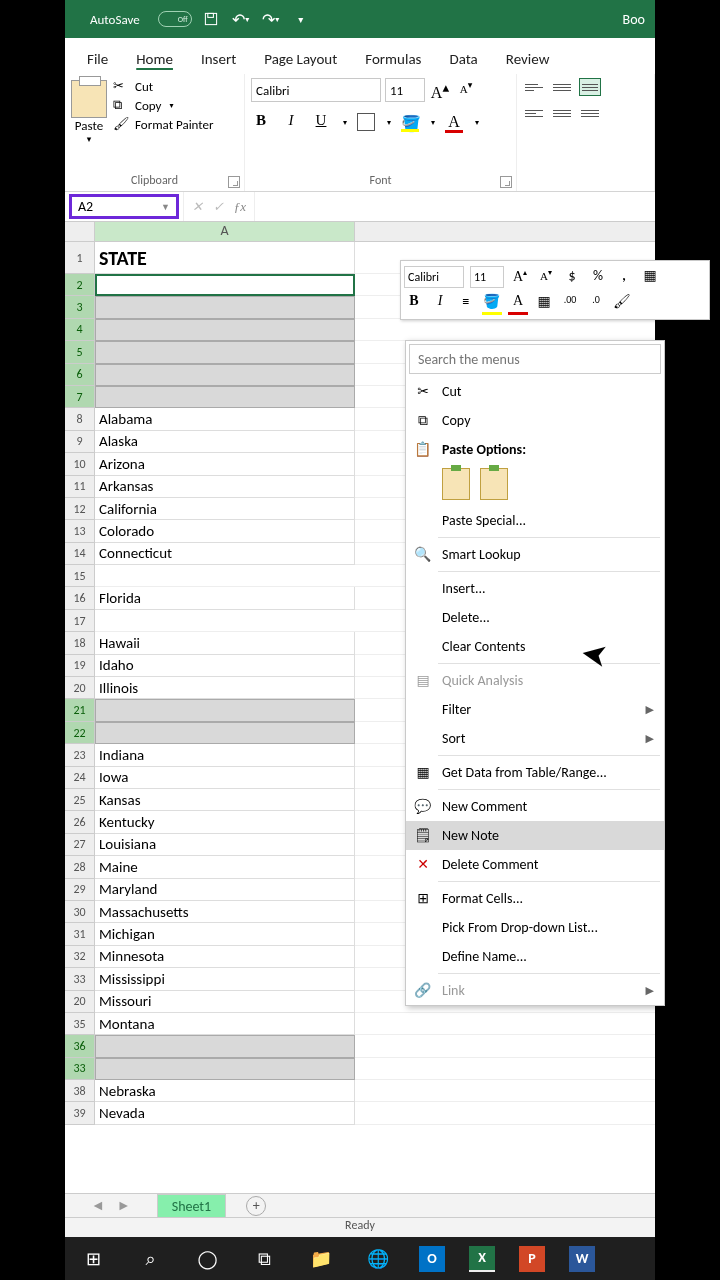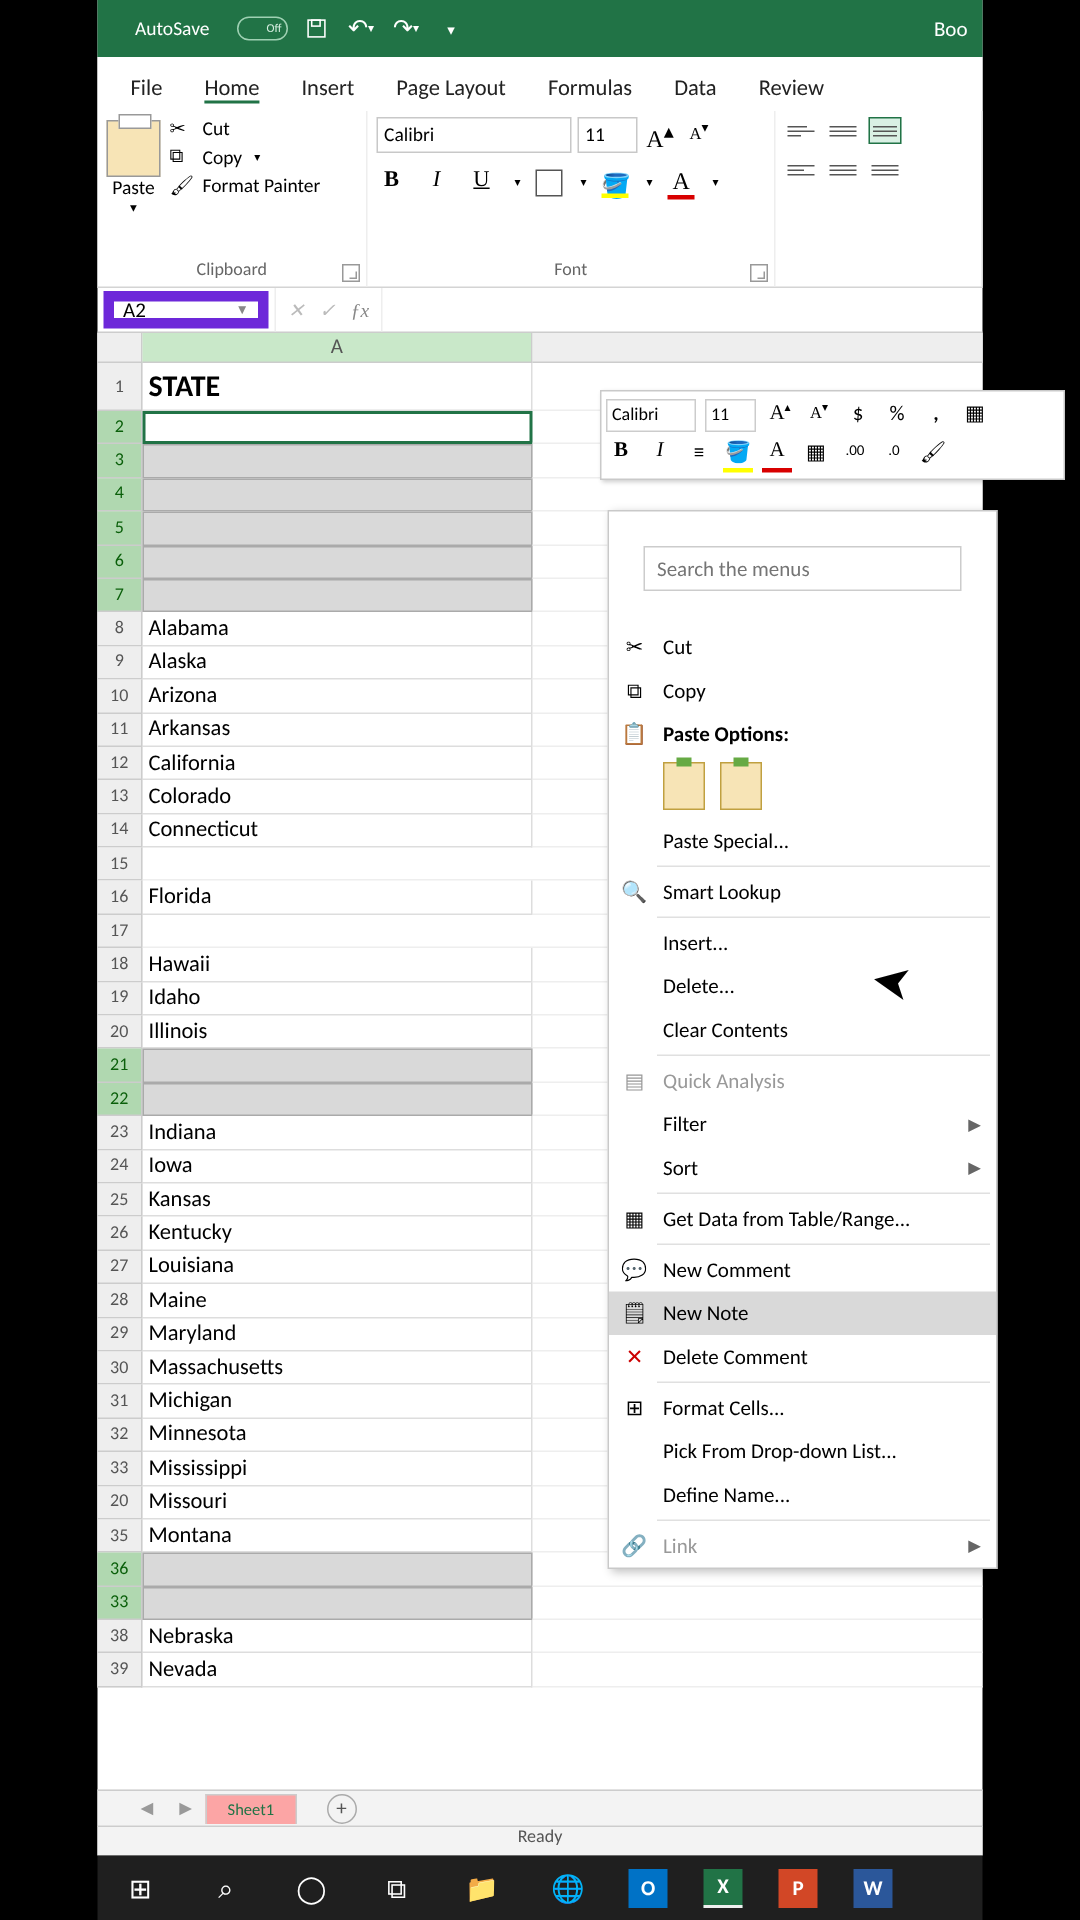--- a/index.html
+++ b/index.html
@@ -51,21 +51,21 @@
   .bucket::after{content:"";position:absolute;left:0;bottom:-2px;width:100%;height:3px;background:#ffff00;}
   .font-a{width:18px;position:relative;font-family:serif;text-align:center;}
   .font-a::after{content:"";position:absolute;left:0;bottom:-2px;width:100%;height:3px;background:#d80000;}
   .align-btns{display:flex;gap:6px;margin-bottom:8px;}
   .al{width:22px;height:18px;display:flex;flex-direction:column;justify-content:center;gap:2px;padding:2px;}
   .al span{height:1px;background:#555;display:block;}
   .al.active{background:#d9f0e4;border:1px solid #217346;}
 
   
   .fxrow { height:30px; border-bottom:1px solid #ccc; display:flex; align-items:center; }
-  .namebox{width:110px;height:25px;border:7px solid #6d28d9;margin:0 4px;font-size:14px;padding:2px 6px;display:flex;align-items:center;justify-content:space-between;}
+  .namebox{width:110px;height:25px;border:3px solid #6d28d9;margin:0 4px;font-size:14px;padding:2px 6px;display:flex;align-items:center;justify-content:space-between;}
   .fx-btns{display:flex;gap:10px;padding:0 8px;border-left:1px solid #eee;border-right:1px solid #eee;height:100%;align-items:center;color:#888;font-size:13px;}
   .fx-btns span{font-style:italic;font-family:serif;}
   .fbar{flex:1;height:100%;}
   
   
   .grid{position:relative;background:#fff;}
   .colhdrs{display:flex;height:20px;}
   .colA{width:260px;text-align:center;font-size:14px;color:#555;background:#eee;border-right:1px solid #ccc;border-bottom:1px solid #ccc;}
   .colA.sel{background:#c9e8c9;}
   .colRest{flex:1;background:#eee;border-bottom:1px solid #ccc;}
@@ -87,38 +87,38 @@
   .mt-sel.font{width:60px;}
   .mt-sel.size{width:34px;}
   .mt-btn{width:20px;height:20px;font-size:14px;text-align:center;}
   .mt-b{font-weight:bold;font-family:serif;}
   .mt-i{font-style:italic;font-family:serif;}
   .bucket-y::after{background:#ffff00;}
   .font-r::after{background:#d80000;}
 
   
   .context{position:absolute;left:340px;top:340px;width:260px;background:#fff;border:1px solid #c9c9c9;box-shadow:2px 2px 6px rgba(0,0,0,.25);}
-  .ctx-search{margin:23px;}
+  .ctx-search{margin:3px;}
   .ctx-search input{width:100%;height:30px;padding:4px 8px;font-size:14px;border:1px solid #ccc;}
   .ctx-item{display:flex;align-items:center;padding:6px 10px 6px 36px;font-size:14px;position:relative;gap:8px;}
   .ctx-item:hover,.ctx-item.hover{background:#d9d9d9;}
   .ctx-item.disabled{color:#999;}
   .ctx-item .ci-ico{position:absolute;left:8px;width:18px;height:18px;display:flex;align-items:center;justify-content:center;}
   .ctx-item .arrow{margin-left:auto;color:#666;font-size:11px;}
   .ctx-sep{height:1px;background:#e0e0e0;margin:2px 4px 2px 32px;}
   .paste-opts-row{display:flex;gap:10px;padding:4px 10px 6px 36px;}
   .popt{width:28px;height:32px;border:1px solid #c0a040;background:#f7e4b6;position:relative;}
   .popt::before{content:"";position:absolute;left:8px;top:-4px;width:10px;height:6px;background:#6a4;}
 
   .cursor-arrow{position:absolute;left:516px;top:635px;pointer-events:none;font-size:32px;color:#000;transform:scaleX(-1) rotate(-10deg);}
 
   
   .sheettabs{position:absolute;bottom:20px;left:0;right:0;height:24px;border-top:1px solid #ccc;background:#f3f3f3;display:flex;align-items:center;padding-left:20px;}
   .stnav{color:#999;font-size:14px;padding:0 6px;}
-  .stab{padding:3px 14px;font-size:11px;border:1px solid #ccc;border-bottom:none;background:#fca5a5;color:#217346;}
+  .stab{padding:3px 14px;font-size:14px;border:1px solid #ccc;border-bottom:none;background:#86efac;color:#217346;margin-left:20px;}
   .addsheet{width:20px;height:20px;border:1px solid #aaa;border-radius:50%;margin-left:20px;text-align:center;font-size:14px;color:#555;line-height:17px;}
   
   
   .statusbar{position:absolute;left:0;right:0;bottom:0;height:20px;background:#f3f3f3;border-top:1px solid #ccc;display:flex;align-items:center;font-size:12px;color:#555;padding:0 8px;gap:12px;flex-direction:column;}
   
   
   .taskbar { position: absolute; bottom: 0; left: 65px; width: 590px; height: 43px; background: #1f1f1f; display:flex; align-items:center;}
   .tbitem{width:57px;height:43px;display:flex;align-items:center;justify-content:center;color:#fff;font-size:18px;}
   .tbitem.app{font-size:13px;font-weight:bold;width:50px;}
   .tbsq{width:26px;height:26px;display:flex;align-items:center;justify-content:center;color:#fff;font-weight:bold;font-size:14px;}

